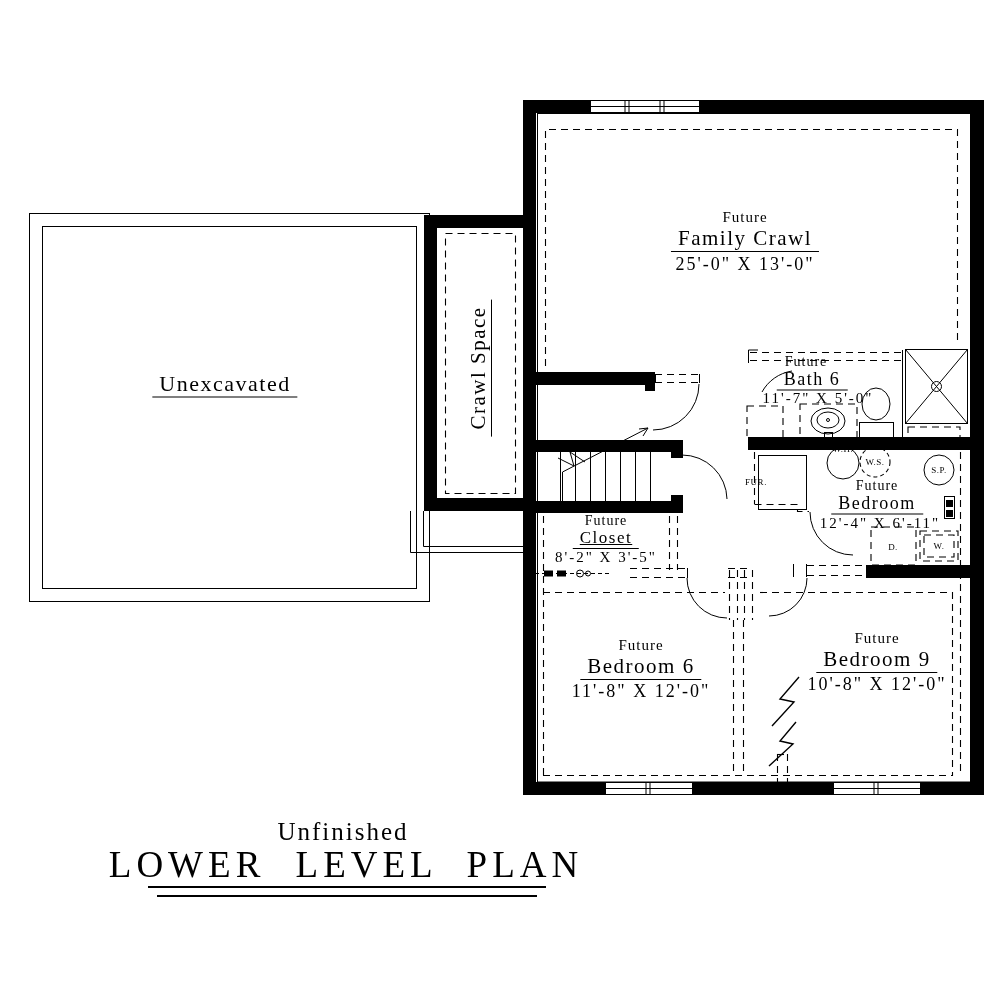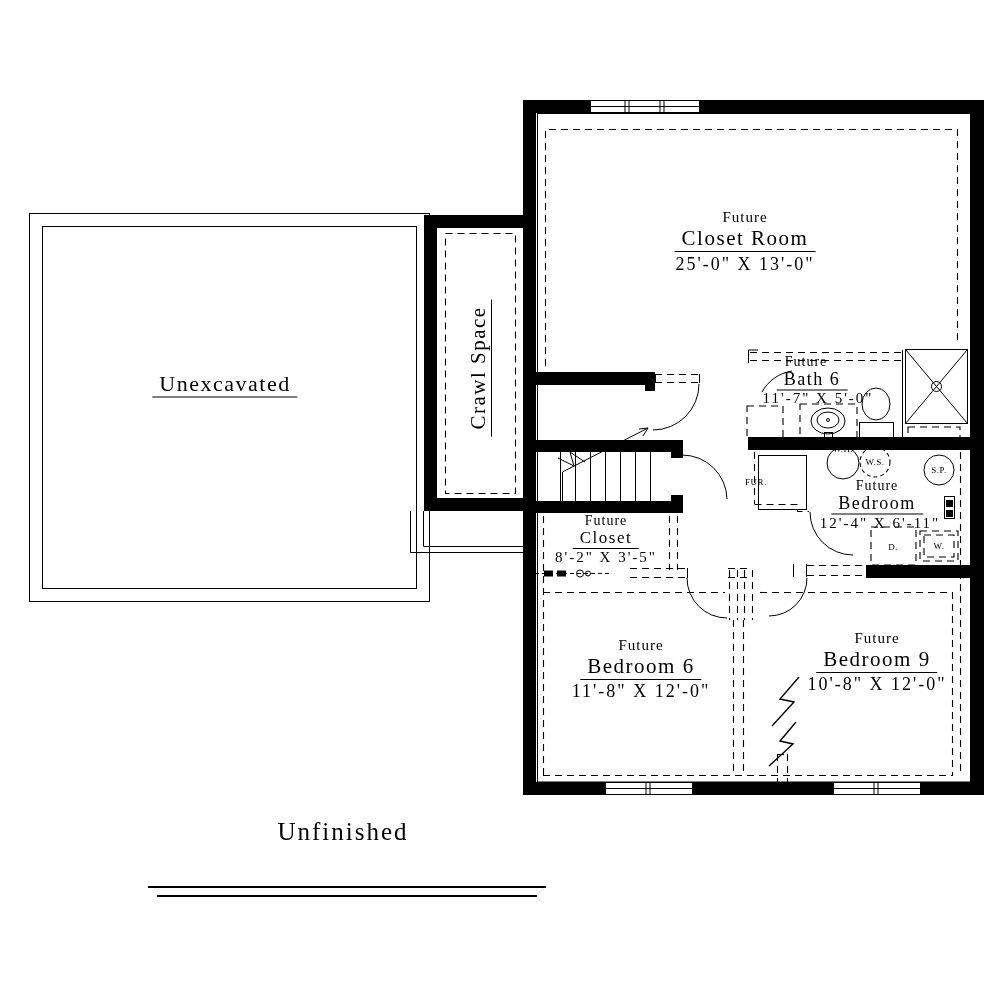--- a/index.html
+++ b/index.html
@@ -11,21 +11,21 @@
   .s-dash{stroke:#000;stroke-width:1.1;fill:none;stroke-dasharray:7 5;}
   .s-dash2{stroke:#000;stroke-width:1.1;fill:none;stroke-dasharray:4 3;}
   .f-black{fill:#000;stroke:none;}
   .f-white{fill:#fff;stroke:none;}
   .lbl{position:absolute;transform:translate(-50%,-50%);white-space:nowrap;
        text-align:center;line-height:1;}
   .vert{transform:translate(-50%,-50%) rotate(-90deg);}
   .u{border-bottom:1.4px solid #000;padding:0 7px 2px 7px;}
   .s14{font-size:14px;letter-spacing:1px;}
   .s15{font-size:15px;letter-spacing:1px;}
-  .s17{font-size:17px;letter-spacing:1.5px;}
+  .s17{font-size:17px;letter-spacing:1.5px;text-decoration:underline;}
   .s18{font-size:18px;letter-spacing:1.5px;}
   .s21{font-size:21px;letter-spacing:1.5px;}
   .s22{font-size:22px;letter-spacing:1.5px;}
   .dims{letter-spacing:2px;}
   .eq{font-size:9px;letter-spacing:.5px;}
   .title-sub{font-size:25px;letter-spacing:2px;}
   .title-main{font-size:37px;letter-spacing:5px;word-spacing:16px;}
   .title-line{position:absolute;height:2px;background:#000;}
 </style>
 </head>
@@ -238,21 +238,21 @@
   <g class="s-med">
     <path d="M 799,677 L 780,699 L 794,702 L 772,726"></path>
     <path d="M 796,722 L 780,741 L 793,744 L 769,766"></path>
   </g>
 </svg>
 
 <span class="lbl s22 u" style="left:225px;top:385px;">Unexcavated</span>
 <span class="lbl s21 u vert" style="left:480px;top:368px;">Crawl Space</span>
 
 <span class="lbl s15" style="left:745px;top:217px;">Future</span>
-<span class="lbl s21 u" style="left:745px;top:240px;">Closet Room</span>
+<span class="lbl s21 u" style="left:745px;top:240px;">Family Crawl</span>
 <span class="lbl s18 dims" style="left:745px;top:264px;">25'-0" X 13'-0"</span>
 
 <span class="lbl s14" style="left:806px;top:362px;">Future</span>
 <span class="lbl s18 u" style="left:812px;top:380px;">Bath 6</span>
 <span class="lbl s15 dims" style="left:818px;top:398px;">11'-7" X 5'-0"</span>
 
 <span class="lbl s14" style="left:877px;top:486px;">Future</span>
 <span class="lbl s18 u" style="left:877px;top:504px;">Bedroom</span>
 <span class="lbl s15 dims" style="left:880px;top:523px;">12'-4" X 6'-11"</span>
 
@@ -269,16 +269,17 @@
 <span class="lbl s18 dims" style="left:877px;top:684px;">10'-8" X 12'-0"</span>
 
 <span class="lbl eq" style="left:756px;top:482px;">FUR.</span>
 <span class="lbl eq" style="left:843px;top:449px;">W.H.</span>
 <span class="lbl eq" style="left:875px;top:462px;">W.S.</span>
 <span class="lbl eq" style="left:939px;top:470px;">S.P.</span>
 <span class="lbl eq" style="left:893px;top:547px;">D.</span>
 <span class="lbl eq" style="left:939px;top:546px;">W.</span>
 
 <span class="lbl title-sub" style="left:343px;top:831px;text-align:right;">Unfinished</span>
+<span class="lbl title-main" style="left:346px;top:864px;">LOWER LEVEL PLAN</span>
 <div class="title-line" style="left:148px;top:886px;width:398px;"></div>
 <div class="title-line" style="left:157px;top:895px;width:380px;"></div>
 
 </div>
 
 </body></html>

